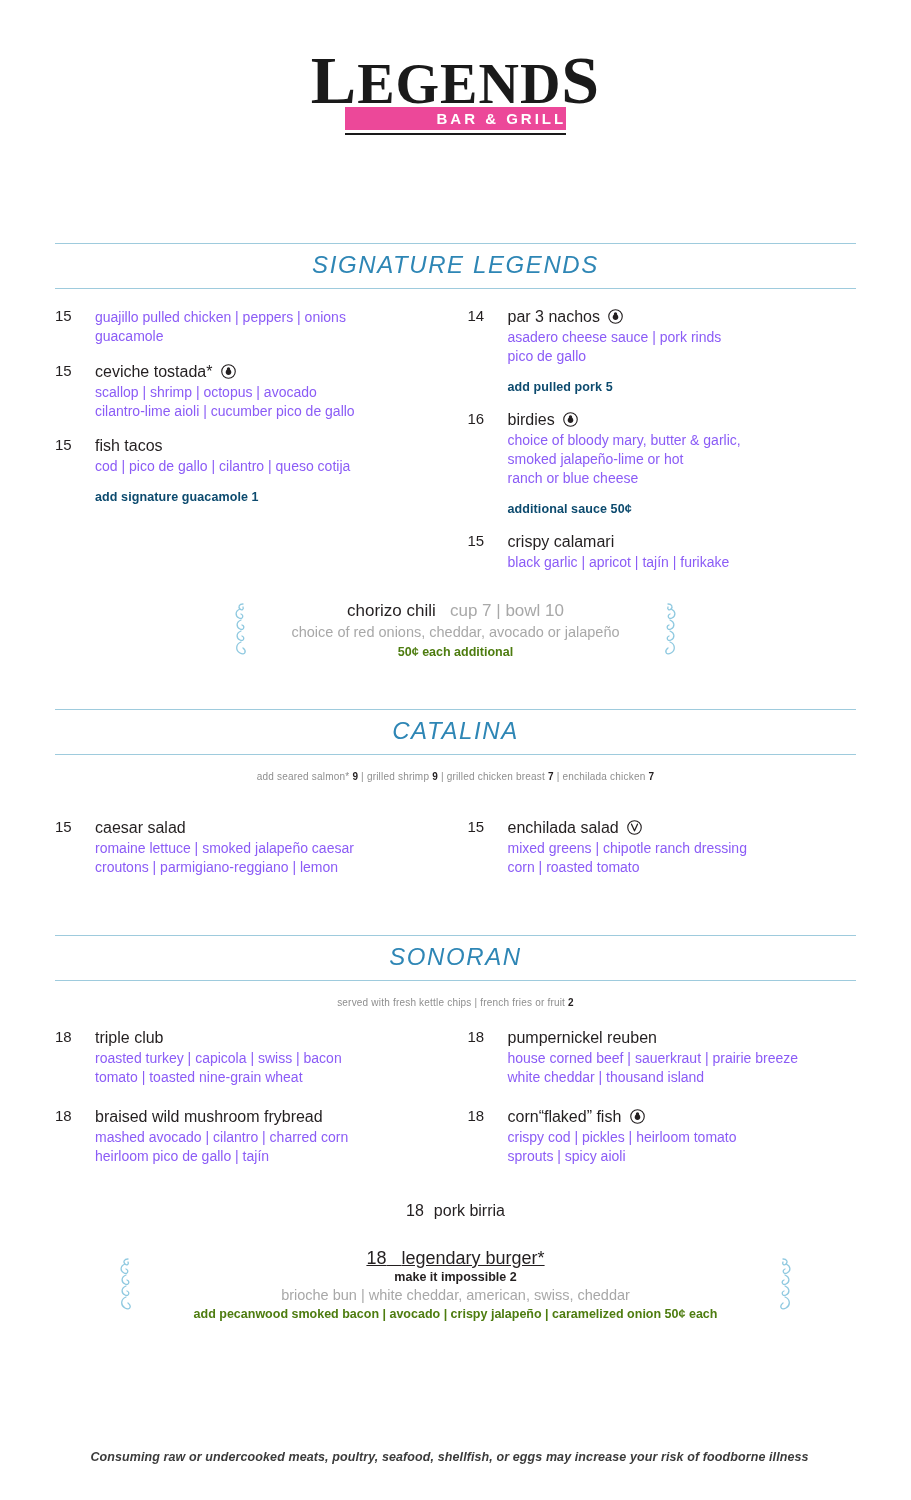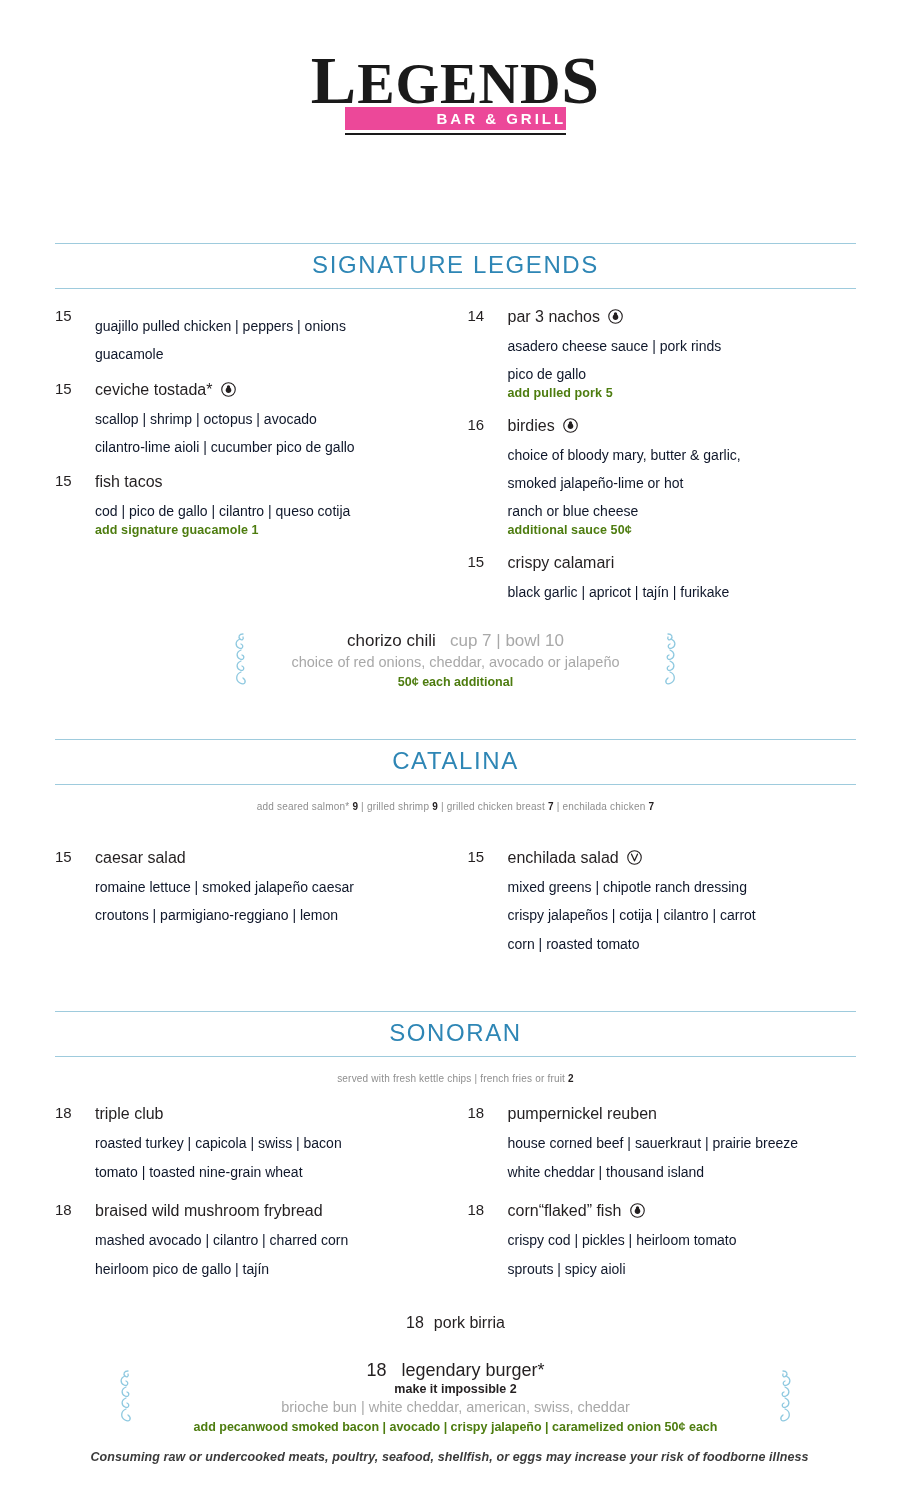--- a/index.html
+++ b/index.html
@@ -56,20 +56,21 @@
 
   
   .section {
     margin: 0 55px;
   }
   .section-head {
     border-top: 1px solid #9ecbdd;
     border-bottom: 1px solid #9ecbdd;
     text-align: center;
     padding: 7px 0 9px 0;
+    font-style: italic;
   }
   .section-head h2 {
     margin: 0;
     font-weight: 400;
     font-size: 24px;
     letter-spacing: 1.6px;
     color: #2e86b5;
   }
   .section-note {
     text-align: center;
@@ -104,29 +105,29 @@
   }
   .item .body { flex: 1; }
   .item .name {
     font-size: 16px;
     color: #231f20;
     line-height: 1.25;
     white-space: nowrap;
   }
   .item .desc {
     font-size: 14px;
-    color: #0f172a;
+    color: #8b5cf6;
     line-height: 1.32;
-    margin-top: 10px;
+    margin-top: 1px;
   }
   .item .add {
     font-size: 12.5px;
-    color: #4d7c0f;
+    color: #0c4a6e;
     font-weight: 600;
-    margin-top: 2px;
+    margin-top: 14px;
     letter-spacing: .1px;
   }
 
   
   .badge {
     display: inline-block;
     vertical-align: -2px;
     width: 15px;
     height: 15px;
     margin-left: 4px;
@@ -355,21 +356,20 @@
           <div class="name">
             <span>enchilada salad</span>
             <span class="badge">
               <svg viewBox="0 0 20 20" width="15" height="15">
                 <circle cx="10" cy="10" r="9" fill="none" stroke="#231f20" stroke-width="1.5"></circle>
                 <path d="M6 5.6 L10 14.4 L14 5.6" fill="none" stroke="#231f20" stroke-width="1.7" stroke-linecap="round" stroke-linejoin="round"></path>
               </svg>
             </span>
           </div>
           <div class="desc">mixed greens  |  chipotle ranch dressing</div>
-          <div class="desc">crispy jalapeños  |  cotija  |  cilantro  |  carrot</div>
           <div class="desc">corn  |  roasted tomato</div>
         </div>
       </div>
     </div>
   </div>
 </div>
 
 <div class="section" style="margin-top:42px;">
   <div class="section-head">
     <h2>SONORAN</h2>
@@ -449,21 +449,21 @@
     <span class="orn left">
       <svg viewBox="0 0 22 58" width="22" height="58">
         <path d="M13 3c-4 0-5 3-3 5s4 0 3-2M10 8c-5 2-5 7-1 9s5-3 2-4M11 19c-5 2-5 7-1 9s5-3 2-4M11 30c-5 2-5 7-1 9s5-3 2-4M11 41c-5 2-6 8-1 11s7-2 3-5" fill="none" stroke="#8fc9e0" stroke-width="1.3" stroke-linecap="round"></path>
       </svg>
     </span>
     <span class="orn right">
       <svg viewBox="0 0 22 58" width="22" height="58">
         <path d="M9 3c4 0 5 3 3 5s-4 0-3-2M12 8c5 2 5 7 1 9s-5-3-2-4M11 19c5 2 5 7 1 9s-5-3-2-4M11 30c5 2 5 7 1 9s-5-3-2-4M11 41c5 2 6 8 1 11s-7-2-3-5" fill="none" stroke="#8fc9e0" stroke-width="1.3" stroke-linecap="round"></path>
       </svg>
     </span>
-    <div class="f-title" style="font-size:18px;">
+    <div class="f-title" style="font-size:18px;text-decoration:underline;">
       <span>18</span>&nbsp;&nbsp;&nbsp;<span>legendary burger*</span>
     </div>
     <div class="f-sub">make it impossible   2</div>
     <div class="f-desc">brioche bun  |  white cheddar, american, swiss, cheddar</div>
     <div class="f-note">add pecanwood smoked bacon  |  avocado  |  crispy jalapeño  |  caramelized onion    50¢ each</div>
   </div>
 </div>
 
 <div class="footer">Consuming raw or undercooked meats, poultry, seafood, shellfish, or eggs may increase your risk of foodborne illness</div>
 

